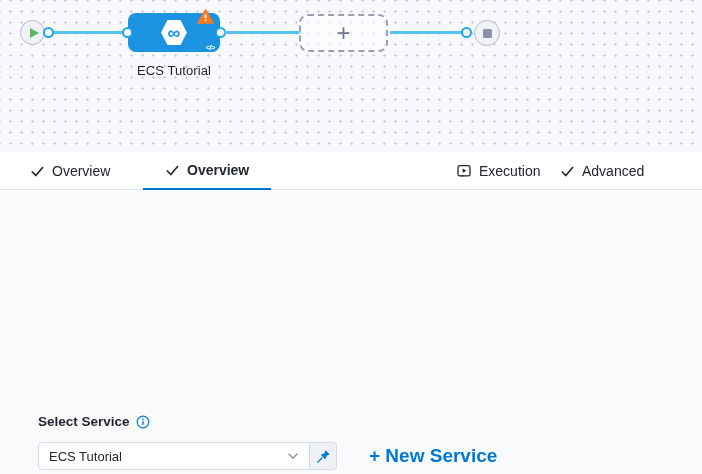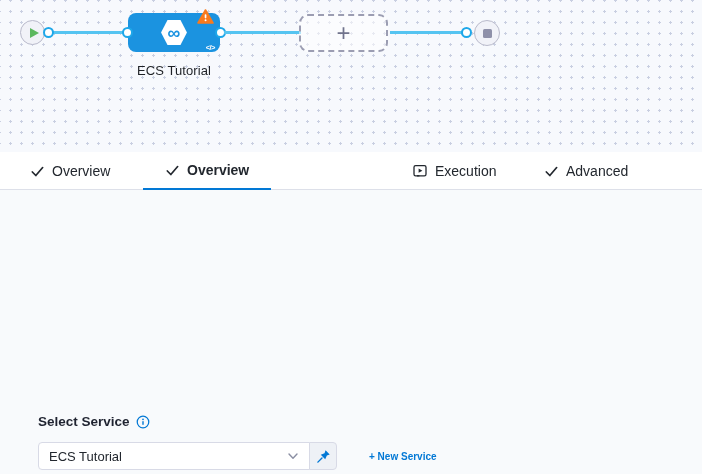--- a/index.html
+++ b/index.html
@@ -59,38 +59,38 @@
     position:absolute; left:0; top:152px; width:702px; height:38px;
     background:#ffffff; border-bottom:1px solid #dde0e9;
   }
   .tab {
     position:absolute; top:0; height:38px; padding:0 22px;
     display:inline-flex; align-items:center; gap:7px;
     font-size:14px; color:#22272e; cursor:pointer; white-space:nowrap;
   }
   .tab.active { font-weight:600; border-bottom:2.5px solid #0278d5; }
   .t-overview { left:8px; }  .t-service { left:143px; }
-  .t-environment { left:263px; } .t-execution { left:390px;justify-content:flex-end; } .t-advanced { left:522px; }
+  .t-environment { left:263px; } .t-execution { left:434px;justify-content:flex-end; } .t-advanced { left:538px; }
 
   
   .content { position:absolute; left:0; top:197px; width:610px; height:283px; background:#f8fafc; }
   .field-label-row { position:absolute; left:38px; top:217px; display:flex; align-items:center; gap:6px; }
   .field-label { font-size:13.5px; font-weight:700; color:#1f2330; }
   .input-row { position:absolute; left:38px; top:245px; display:flex; align-items:center; }
   .dropdown {
     width:272px; height:28px; background:#fff; border:1px solid #d8dae6;
     border-radius:4px 0 0 4px; display:flex; align-items:center;
     padding:0 10px; cursor:pointer;
   }
   .dropdown .value { flex:1; font-size:13px; color:#22272e; }
   .pin-btn {
     width:28px; height:28px; margin-left:-1px; background:#eef1f6; border:1px solid #d8dae6;
     border-radius:0 4px 4px 0; display:flex; align-items:center; justify-content:center; cursor:pointer;
   }
-  .new-service-link { margin-left:32px; font-size:10px; font-weight:700; color:#0278d5; cursor:pointer; }
+  .new-service-link { margin-left:32px; font-size:19px; font-weight:700; color:#0278d5; cursor:pointer; }
 </style>
 </head>
 <body>
 
 <div class="canvas">
 
   <div class="node-circle start-node">
     <span class="play-tri"></span>
   </div>
 

